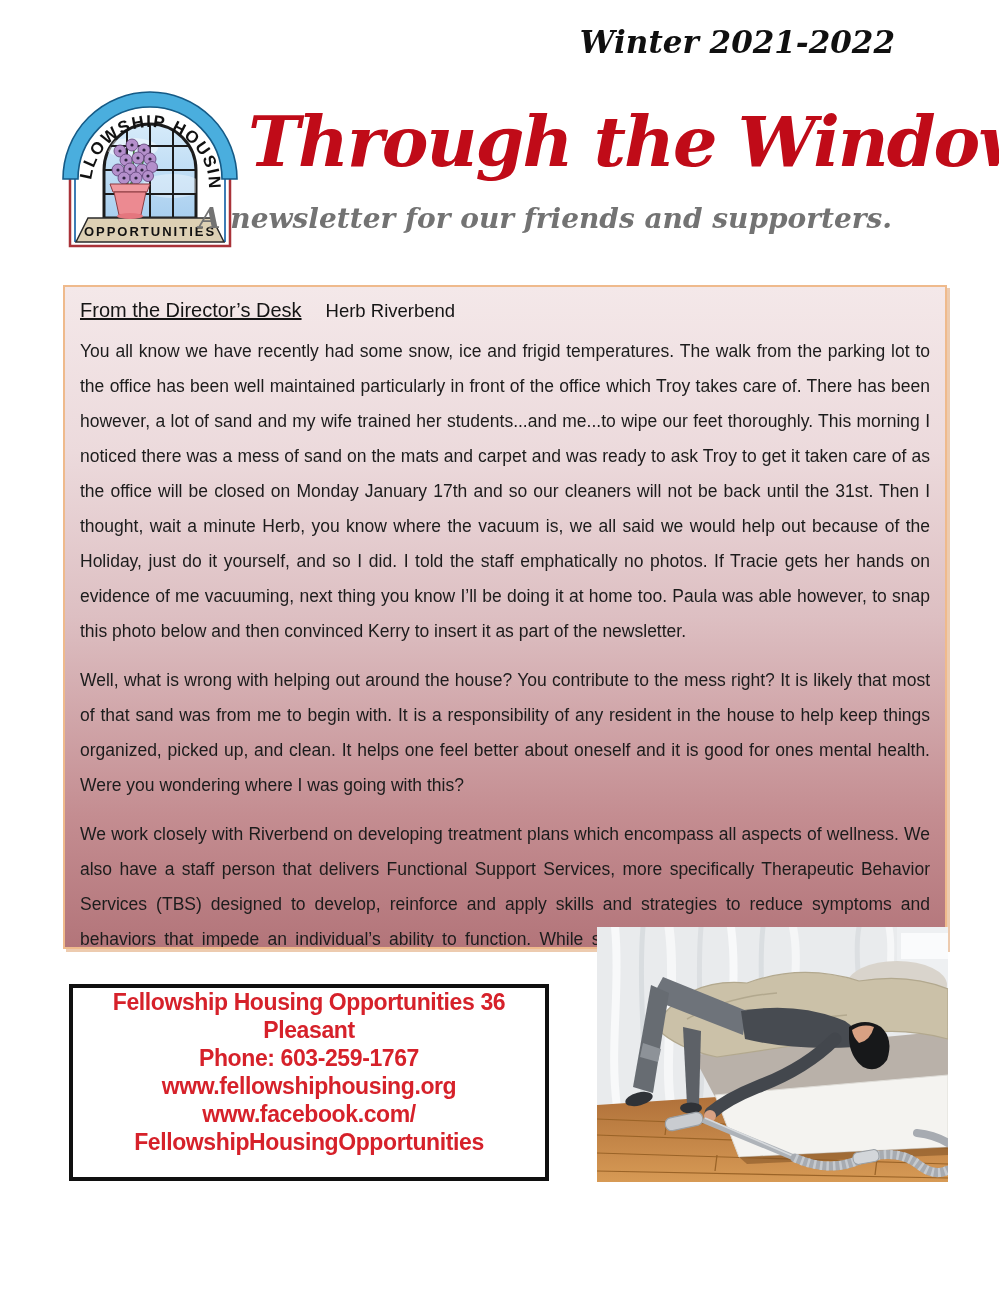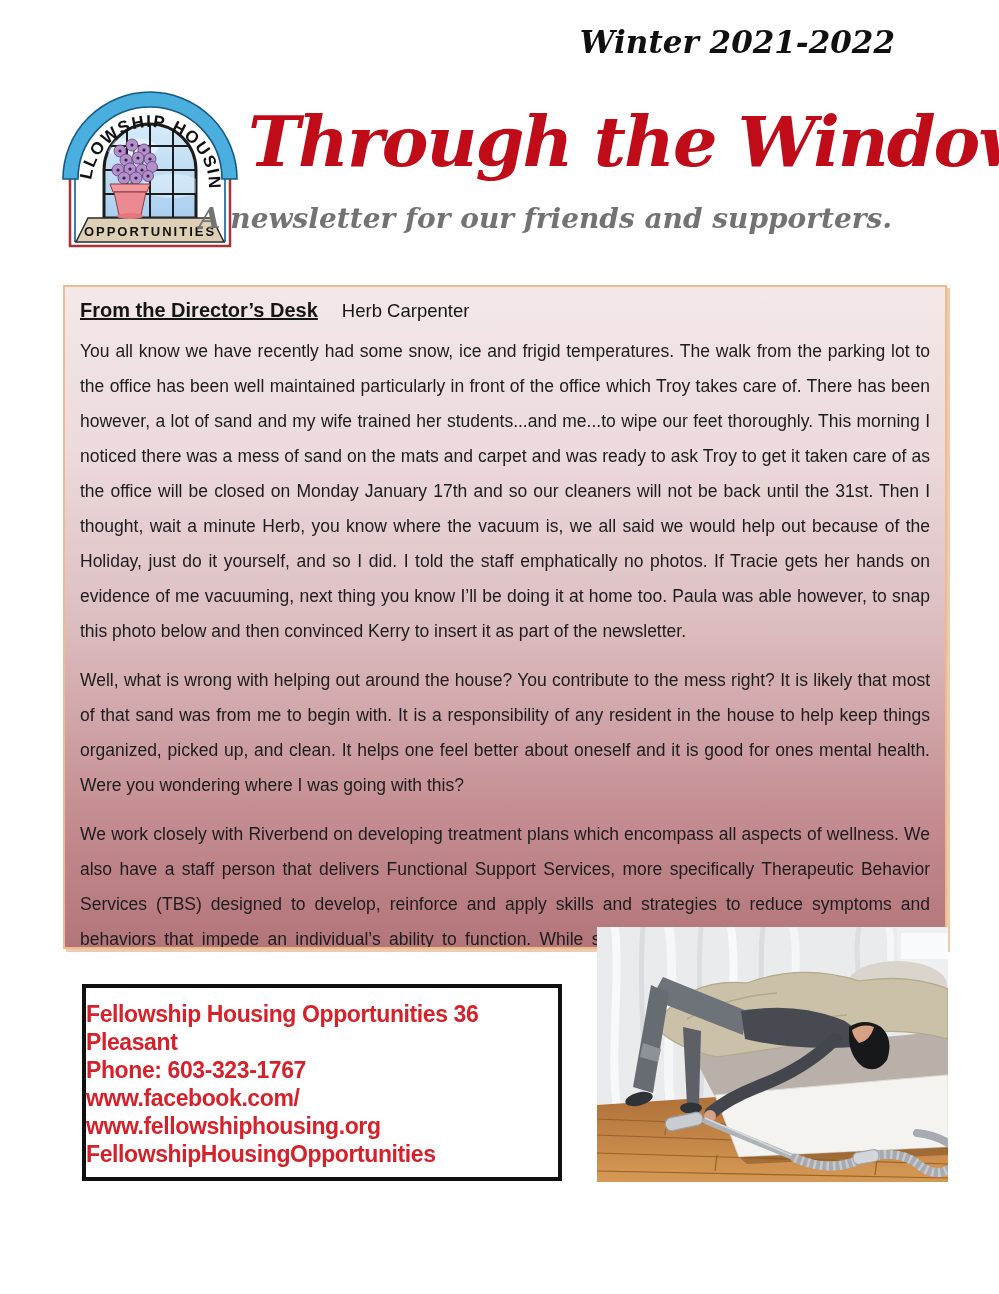--- a/index.html
+++ b/index.html
@@ -17,29 +17,29 @@
 
   .subtitle{position:absolute;top:202px;right:107px;
             font:italic 700 28px "DejaVu Serif",serif;color:#737373;}
 
   .panel{position:absolute;left:63px;top:285px;width:884px;height:664px;box-sizing:border-box;
          border:2px solid #efba8c;
          background:linear-gradient(180deg,#f4e8e9 0%,#ecdadc 25%,#ddbfc2 50%,#c48d91 80%,#b3757a 100%);
          padding:10px 15px 0 15px;overflow:hidden;
          box-shadow:3px 3px 0 rgba(222,160,110,0.55);}
   .article-head{margin:2px 0 12px 0;color:#151515;font-size:20px;}
-  .head-title{font-weight:700;text-decoration:underline;}
+  .head-title{font-weight:400;text-decoration:underline;}
   .byline{margin-left:24px;font-size:18.5px;}
   .panel p{margin:0 0 14px 0;font-size:17.5px;line-height:35px;text-align:justify;color:#1c1c1c;}
 
   .photo{position:absolute;left:597px;top:927px;width:351px;height:255px;}
   .photo svg{display:block;width:100%;height:100%;}
 
-  .contact-box{position:absolute;left:82px;top:984px;width:480px;height:197px;box-sizing:border-box;
-               border:4px solid #101010;background:#ffffff;text-align:left;padding-top:12px;
+  .contact-box{position:absolute;left:69px;top:984px;width:480px;height:197px;box-sizing:border-box;
+               border:4px solid #101010;background:#ffffff;text-align:center;padding-top:0;
                color:#d6212a;font-weight:700;font-size:23px;line-height:28px;letter-spacing:-0.4px;}
 
   .arc-text{font-family:"Liberation Sans",sans-serif;font-weight:700;font-size:17px;
             letter-spacing:1.5px;fill:#111111;}
   .sill-text{font-family:"Liberation Sans",sans-serif;font-weight:700;font-size:13px;
              letter-spacing:2px;fill:#111111;}
 </style>
 </head>
 <body>
 
@@ -125,21 +125,21 @@
         <ellipse cx="68" cy="150" rx="13" ry="3" fill="#e4767e"></ellipse>
       </g>
     </svg>
   </div>
 
   <h1 class="title">Through the Window</h1>
   <div class="subtitle">A newsletter for our friends and supporters.</div>
 
   <section class="panel">
     <div class="article-head">
-      <span class="head-title">From the Director’s Desk</span><span class="byline">Herb Carpenter</span>
+      <span class="head-title">From the Director’s Desk</span><span class="byline">Herb Riverbend</span>
     </div>
     <p>You all know we have recently had some snow, ice and frigid temperatures.  The walk from the parking lot to the office has been well maintained particularly in front of the office which Troy takes care of.  There has been however, a lot of sand and my wife trained her students...and me...to wipe our feet thoroughly.  This morning I noticed there was a mess of sand on the mats and carpet and was ready to ask Troy to get it taken care of as the office will be closed on Monday January 17th  and so our cleaners will not be back until the 31st.  Then I thought, wait a minute Herb, you know where the vacuum is, we all said we would help out because of the Holiday, just do it yourself, and so I did.  I told the staff emphatically no photos.  If Tracie gets her hands on evidence of me vacuuming, next thing you know I’ll be doing it at home too.  Paula was able however, to snap this photo below and then convinced Kerry to insert it as part of the newsletter.</p>
     <p>Well, what is wrong with helping out around the house?  You contribute to the mess right?  It is likely that most of that sand was from me to begin with.  It is a responsibility of any resident in the house to help keep things organized, picked up, and clean.  It helps one feel better about oneself and it is good for ones mental health.  Were you wondering where I was going with this?</p>
     <p>We work closely with Riverbend on developing treatment plans which encompass all aspects of wellness.  We also have a staff person that delivers Functional Support Services, more specifically Therapeutic Behavior Services (TBS) designed to develop, reinforce and apply skills and strategies to reduce symptoms and behaviors that impede an individual’s ability to function.  While some of these services may be part of a treatment plan, let’s face it we can and do stress this every day.  If you use a shopping cart, don’t dump it in the neighbor’s yard.  If you smoke, be responsible with your cigarette butts.  If we have a snow storm, move your car so our plow service can get the driveway cleared.  We strive for our residents to set examples for each other and simply practice common courtesy with each other and the staff.  Practicing these things is simply being a responsible community member and we are all expected to be that!!</p>
   </section>
 
   <div class="photo">
     <svg viewBox="0 0 351 255" preserveAspectRatio="none">
       <defs>
         <linearGradient id="floorG" x1="0" y1="0" x2="0" y2="1">
@@ -205,19 +205,19 @@
         <path d="M 198,231 Q 232,246 262,233 Q 300,220 322,238 Q 337,250 351,243" stroke="#a7abb1" stroke-width="9" fill="none" stroke-linecap="round"></path>
         <path d="M 198,231 Q 232,246 262,233 Q 300,220 322,238 Q 337,250 351,243" stroke="#c6cacf" stroke-width="9" fill="none" stroke-dasharray="2.5,4"></path>
         <rect x="256" y="224" width="26" height="12" rx="5" fill="#d3d6da" stroke="#9aa0a6" stroke-width="1" transform="rotate(-10 269 230)"></rect>
         <path d="M 320,206 Q 338,208 351,216" stroke="#a7abb1" stroke-width="8" fill="none" stroke-linecap="round"></path>
       </g>
     </svg>
   </div>
 
   <div class="contact-box">
     <div>Fellowship Housing Opportunities  36 Pleasant</div>
-    <div>Phone: 603-323-1767</div>
+    <div>Phone: 603-259-1767</div>
+    <div>www.fellowshiphousing.org</div>
     <div>www.facebook.com/</div>
-    <div>www.fellowshiphousing.org</div>
     <div>FellowshipHousingOpportunities</div>
   </div>
 
 </div>
 
 </body></html>

